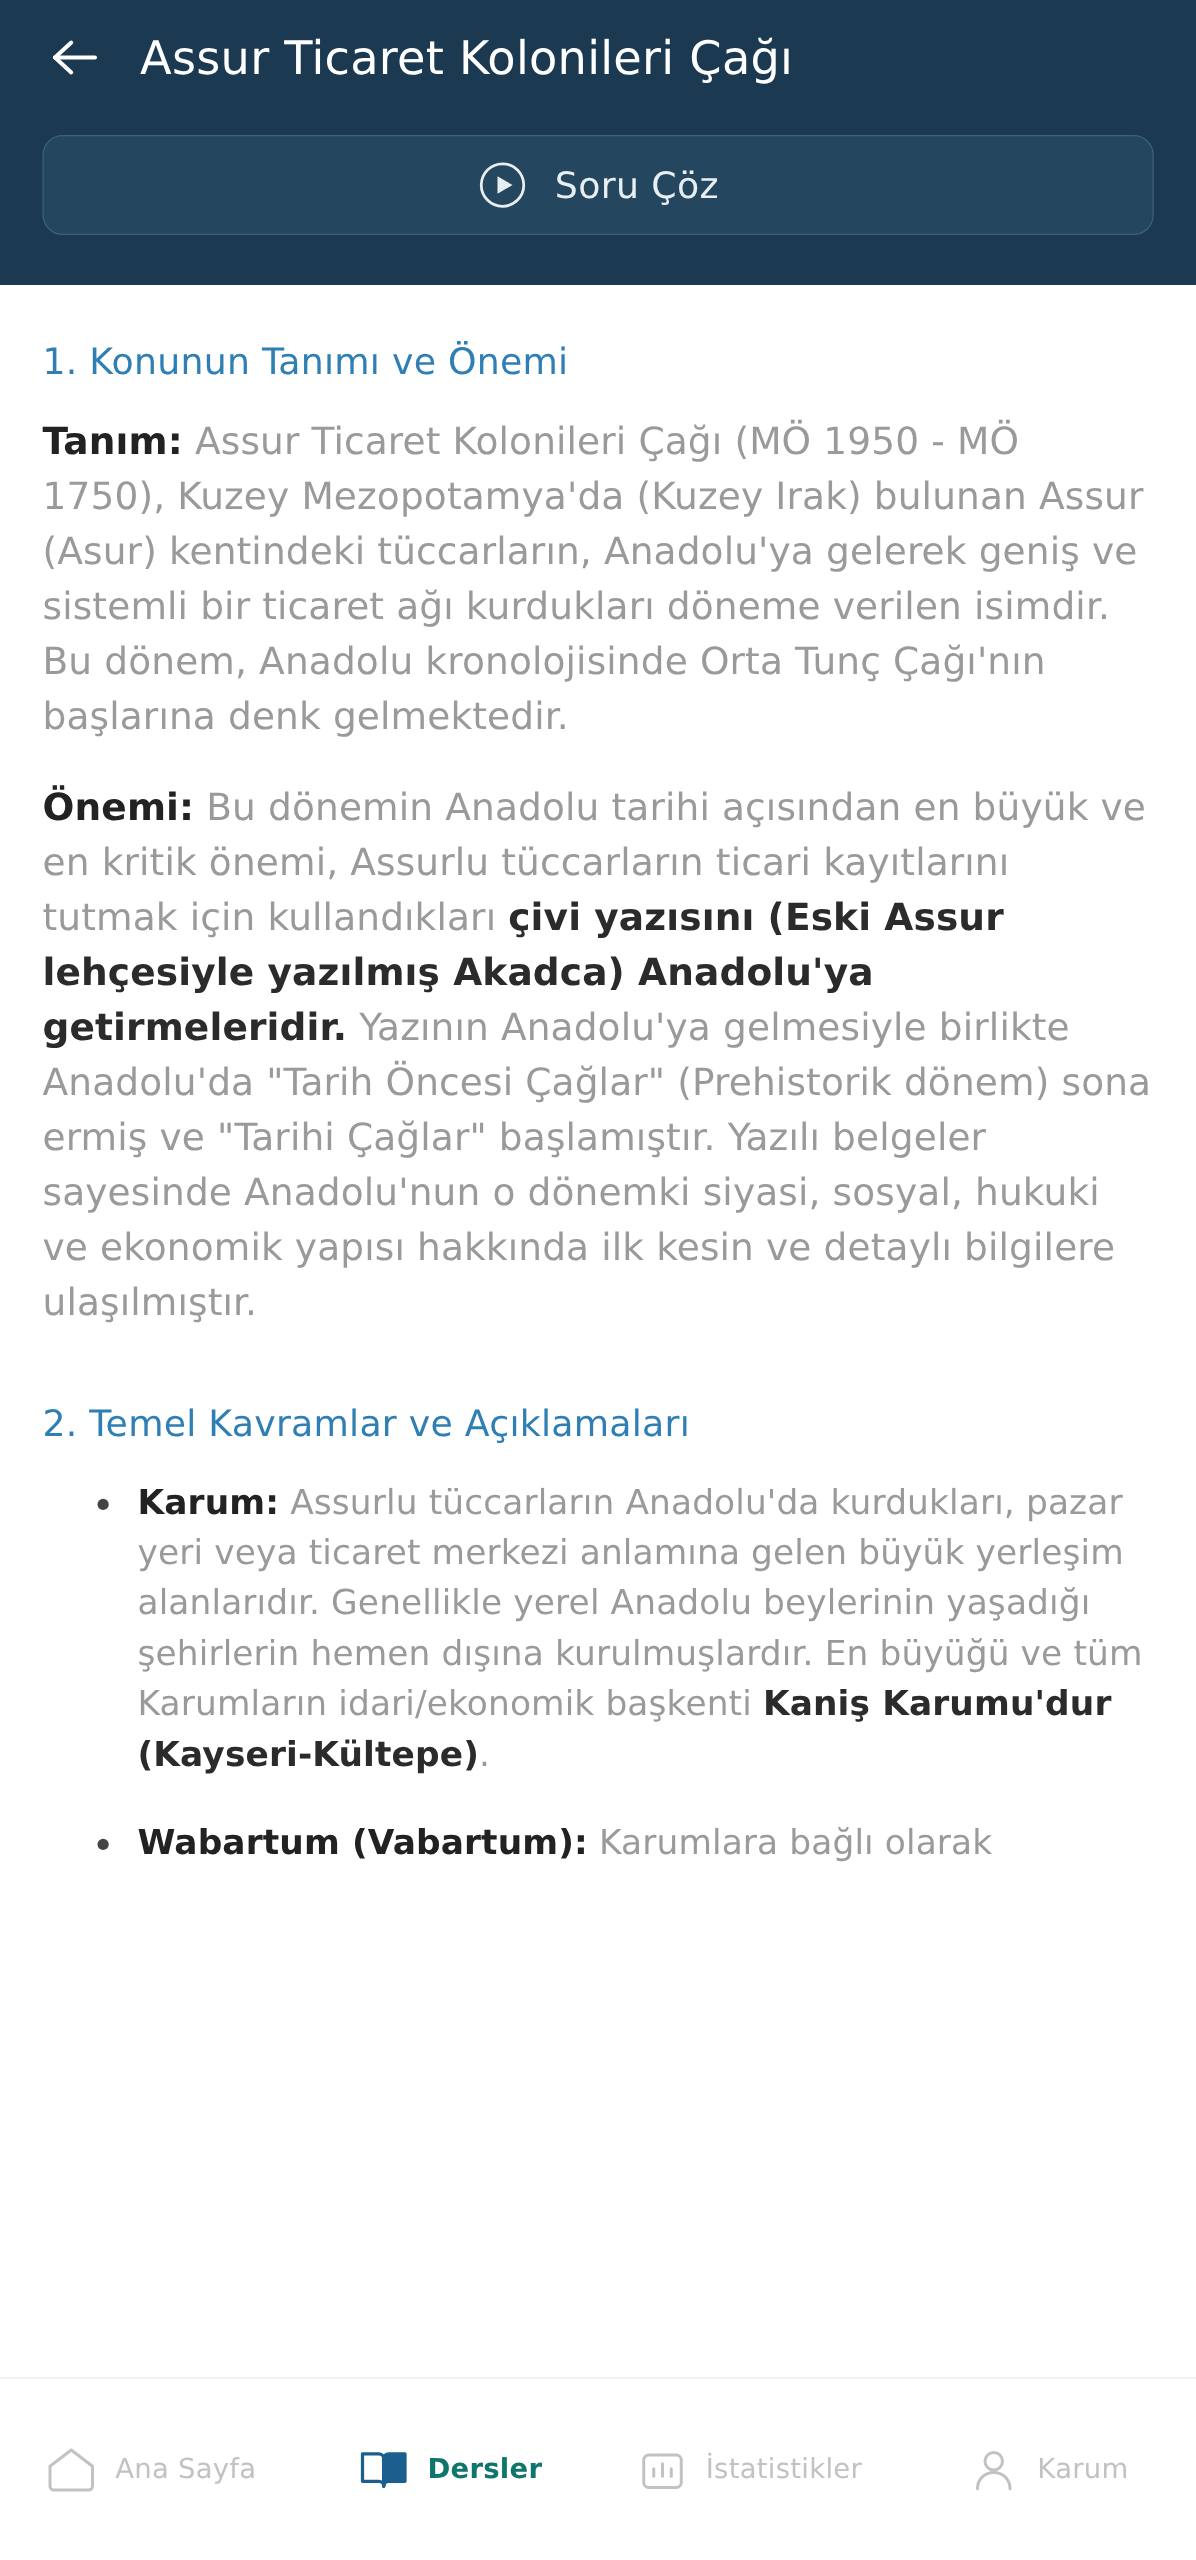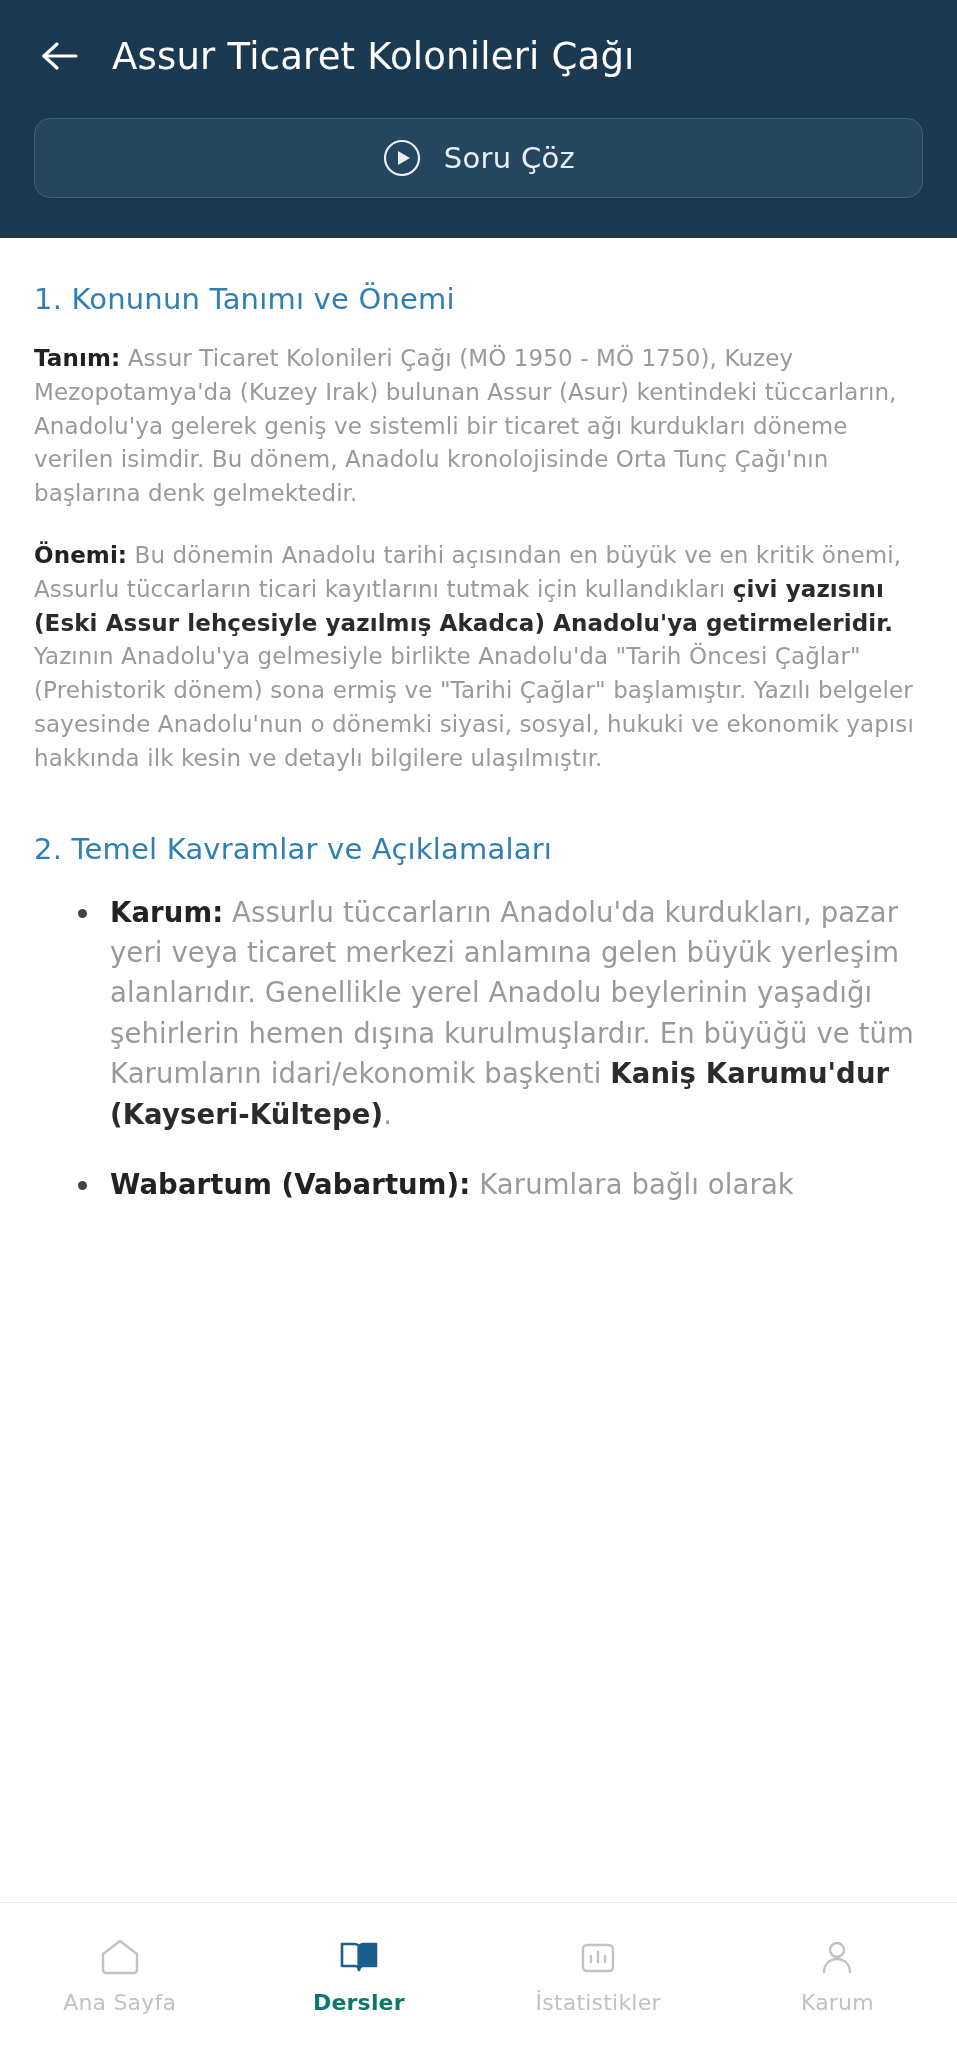--- a/index.html
+++ b/index.html
@@ -15,21 +15,21 @@
     height: 2048px;
     background: #ffffff;
     overflow: hidden;
     display: flex;
     flex-direction: column;
   }
 
   
   .header {
     background: #1b3a52;
-    padding: 22px 34px 40px 34px;
+    padding: 12px 34px 40px 34px;
     flex: 0 0 auto;
   }
   .header-top {
     display: flex;
     align-items: center;
     gap: 26px;
     padding-top: 8px;
   }
   .back-btn {
     width: 52px;
@@ -79,21 +79,21 @@
   h2.section-title {
     color: #2f7fb5;
     font-size: 29px;
     font-weight: 400;
     margin-bottom: 26px;
     margin-top: 4px;
     letter-spacing: 0.2px;
   }
   h2.section-title.second { margin-top: 56px; }
   p.para {
-    font-size: 23px;
+    font-size: 30px;
     line-height: 1.47;
     color: #9a9a9a;
     margin-bottom: 28px;
     letter-spacing: 0.1px;
   }
   .strong-dark { color: #222222; font-weight: 700; }
   .strong-mid  { color: #2b2b2b; font-weight: 700; }
   ul.bullets {
     margin: 26px 0 15px 0;
     padding-left: 76px;
@@ -124,21 +124,21 @@
     left: 0; right: 0; bottom: 0;
     height: 146px;
     background: #ffffff;
     border-top: 1px solid #ececec;
     display: flex;
     align-items: center;
   }
   .nav-item {
     flex: 1 1 0;
     display: flex;
-    flex-direction: column;
+    flex-direction: row;
     align-items: center;
     justify-content: center;
     gap: 12px;
     cursor: pointer;
   }
   .nav-item .nav-label {
     font-size: 22px;
     color: #c2c2c2;
     letter-spacing: 0.2px;
   }

